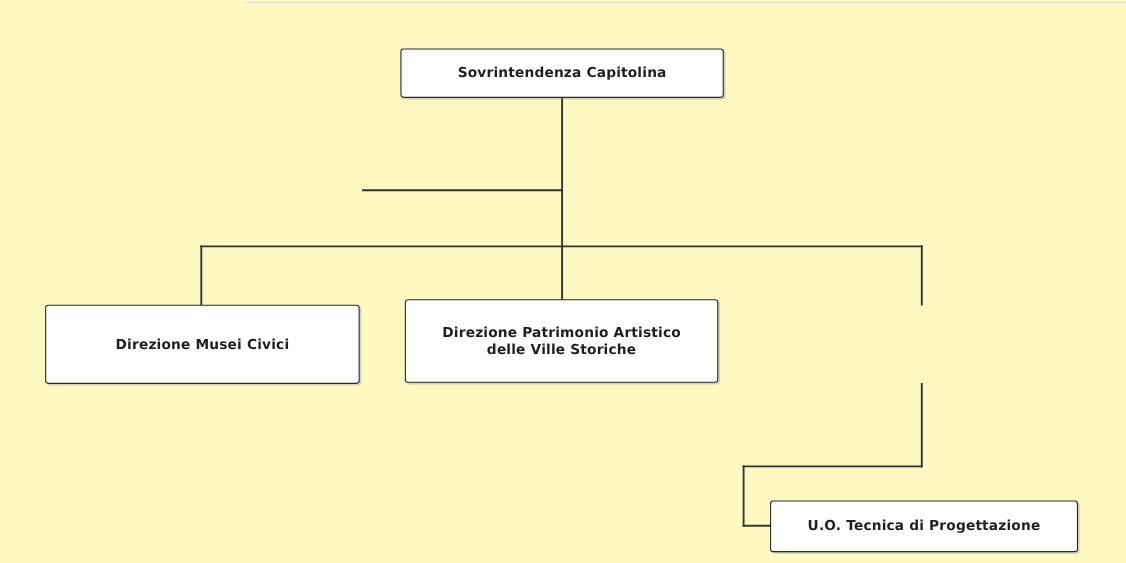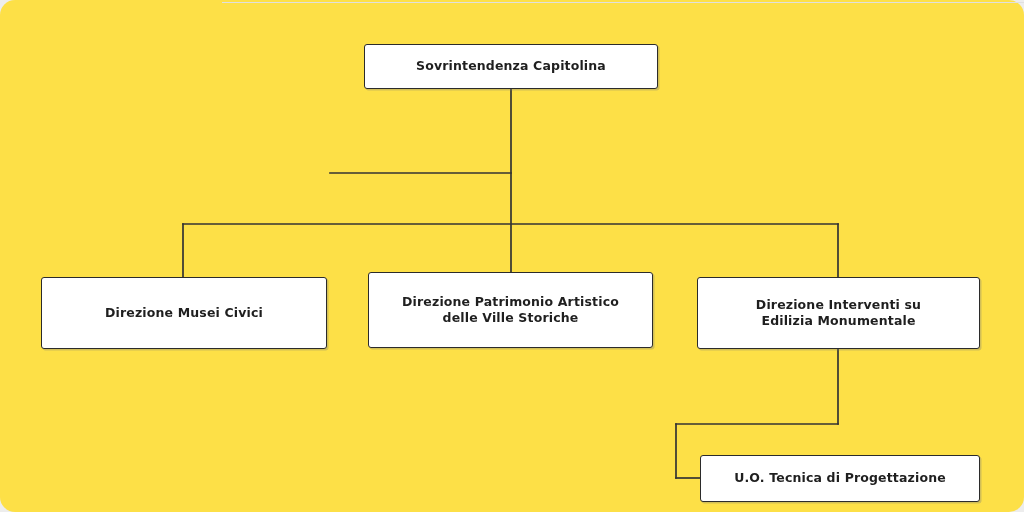--- a/index.html
+++ b/index.html
@@ -11,22 +11,21 @@
     width: 1024px;
     height: 512px;
     background: #ededed;
     font-family: "DejaVu Sans", sans-serif;
     overflow: hidden;
   }
   #chart-root {
     position: relative;
     width: 1024px;
     height: 512px;
-    background: #fde047;
-    border-radius: 15px;
+    background: #fef9c3;
   }
   
   .top-rule {
     position: absolute;
     left: 222px;
     top: 2px;
     width: 802px;
     height: 1px;
     background: #e0e0e0;
   }
@@ -93,22 +92,18 @@
 
   <div class="node" style="left:41px; top:277px; width:286px; height:72px;text-align:right;">
     <span class="node-label">Direzione Musei Civici</span>
   </div>
 
   <div class="node" style="left:368px; top:272px; width:285px; height:76px;justify-content:center;">
     <span class="node-label">Direzione Patrimonio Artistico
 delle Ville Storiche</span>
   </div>
 
-  <div class="node" style="left:697px; top:277px; width:283px; height:72px;">
-    <span class="node-label">Direzione Interventi su
-Edilizia Monumentale</span>
-  </div>
 
   <div class="node" style="left:700px; top:455px; width:280px; height:47px;text-align:right;">
     <span class="node-label">U.O. Tecnica di Progettazione</span>
   </div>
 
 </div>
 
 </body></html>

